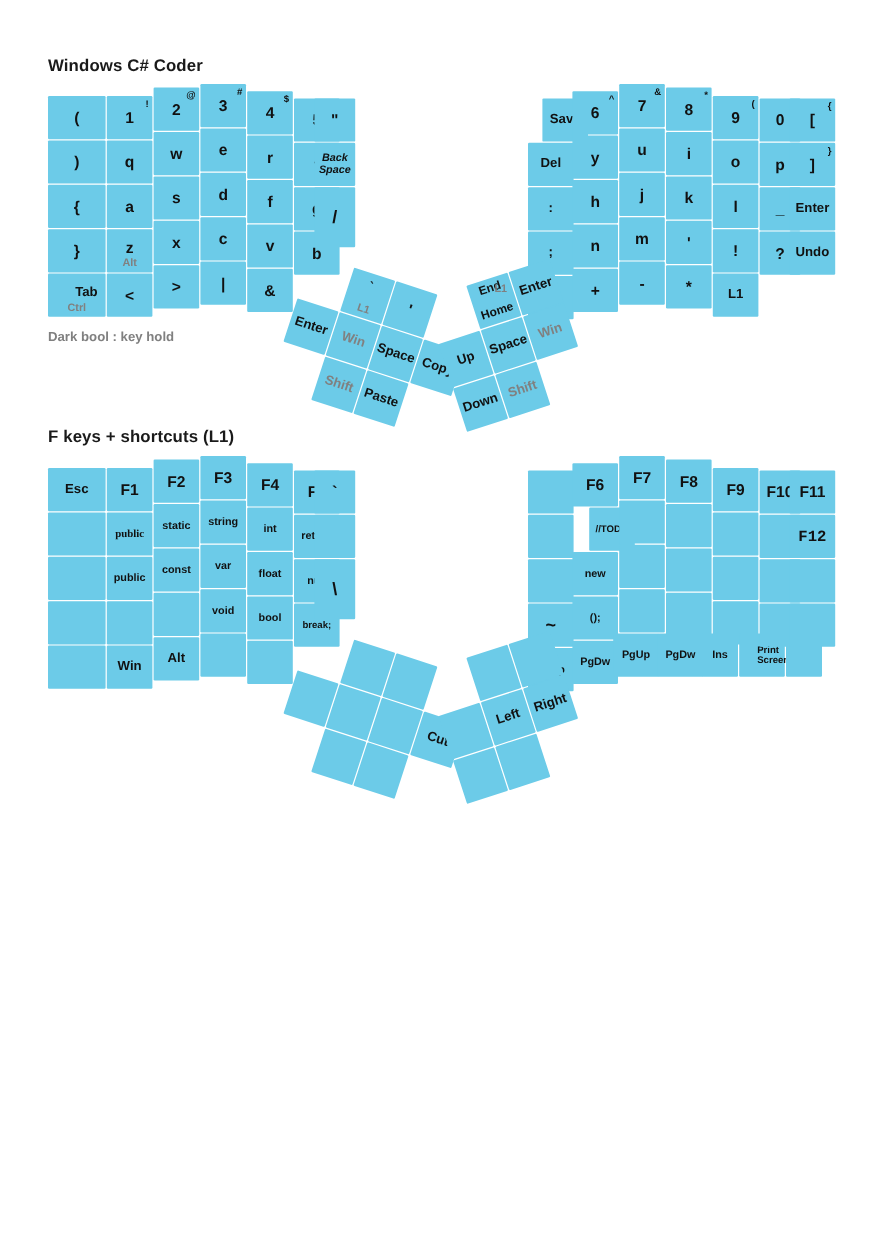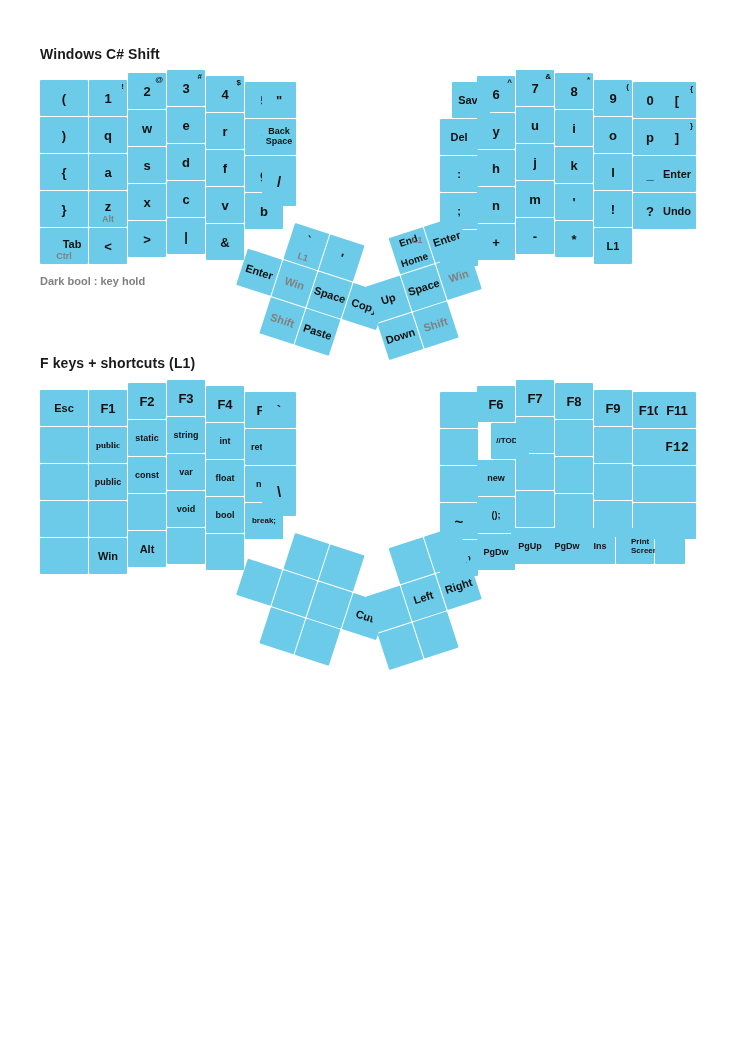--- a/index.html
+++ b/index.html
@@ -111,21 +111,21 @@
     font-weight: bold;
     color: #111111;
   }
   .grey { color: #808080 !important; }
 </style>
 </head>
 <body>
 
 <div class="page">
 
-  <div class="section-title" id="title-1">Windows C# Shift</div>
+  <div class="section-title" id="title-1">Windows C# Coder</div>
 
   <div class="keyboard" id="kb-1">
 
     <div class="key" style="left:40px;top:10px;width:48px;height:36px;">
         <span class="lbl main">(</span>
       </div>
     <div class="key" style="left:40px;top:47px;width:48px;height:36px;">
         <span class="lbl main">)</span>
       </div>
     <div class="key" style="left:40px;top:84px;width:48px;height:36px;">
@@ -219,21 +219,21 @@
         <span class="lbl main">g</span>
       </div>
     <div class="key" style="left:245px;top:123px;width:38px;height:36px;">
         <span class="lbl main">b</span>
       </div>
 
     <div class="key" style="left:262px;top:12px;width:34px;height:36px;">
         <span class="lbl main">"</span>
       </div>
     <div class="key" style="left:262px;top:49px;width:34px;height:36px;">
-        <span class="lbl main xs" style="white-space:pre-line;line-height:1.1;">Back
+        <span class="lbl main xs" style="white-space:pre-line;line-height:1.1;font-style:italic;">Back
 Space</span>
       </div>
     <div class="key" style="left:262px;top:86px;width:34px;height:50px;">
         <span class="lbl main big">/</span>
       </div>
 
     <div style="position:absolute;left:240px;top:135px;width:130px;height:120px;transform:rotate(18deg);transform-origin:0 0;">
       <div class="key" style="left:58px;top:0px;width:36px;height:38px;">
         <span class="lbl main sm" style="top:32%;">`</span>
         <span class="lbl hold">L1</span>

